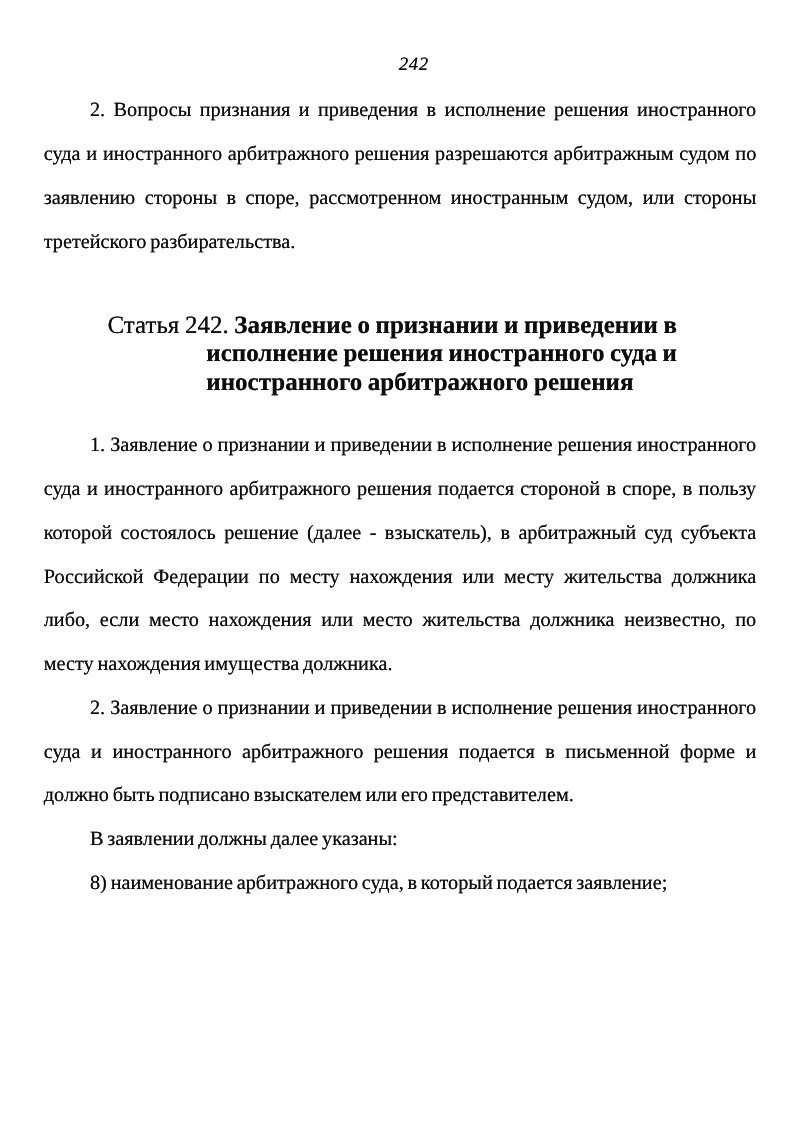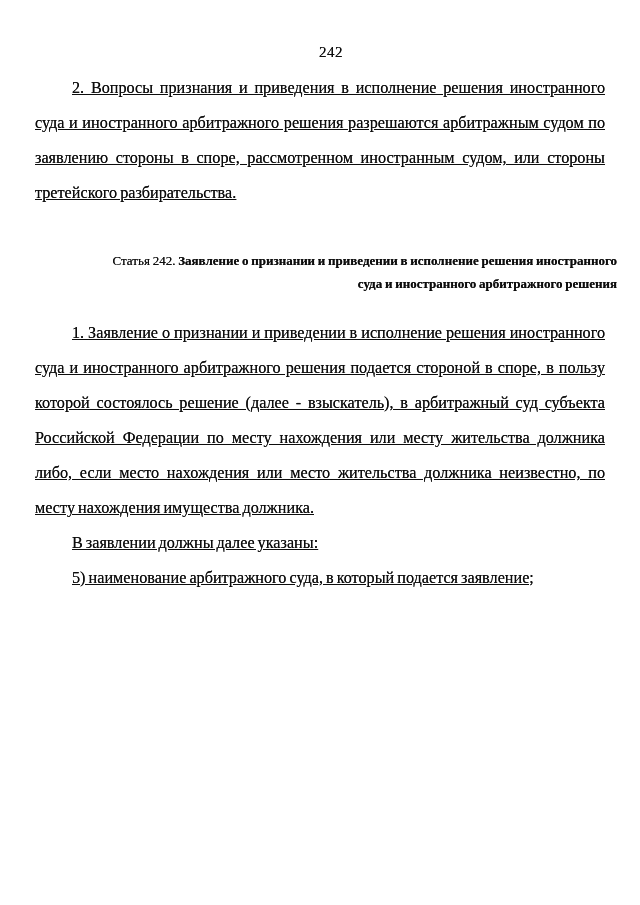--- a/index.html
+++ b/index.html
@@ -24,59 +24,60 @@
     text-shadow: 0 0 0.45px rgba(13,13,13,0.85); 
   }
   .page-number {
     padding-top: 43px;
     text-align: center;
     font-size: 15px;
     line-height: 19px;
     position: relative;
     left: 11px; 
     letter-spacing: 0.5px;
+    font-style: italic;
   }
   .para {
     margin: 0;
     font-size: 16.2px;
     line-height: 35px;
     text-align: justify;
     text-indent: 37px;
     word-spacing: -1px;
-    text-decoration: underline;
   }
   .para.intro {
     margin-top: 9px;
   }
   .article-heading {
     width: 452px;
     margin: 38px 0 21px 130px; 
     text-indent: -79px;        
-    font-size: 13px;
+    font-size: 20px;
     font-weight: bold;
     line-height: 23px;
-    text-align: right;
+    text-align: left;
     word-spacing: -0.5px;
   }
   .article-label {
     font-weight: normal;
   }
 </style>
 </head>
 <body>
 
 <div class="page">
 
   <div class="page-number">242</div>
 
   <p class="para intro">2. Вопросы признания и приведения в исполнение решения иностранного суда и иностранного арбитражного решения разрешаются арбитражным судом по заявлению стороны в споре, рассмотренном иностранным судом, или стороны третейского разбирательства.</p>
 
   <div class="article-heading"><span class="article-label">Статья 242.</span> <span class="article-title">Заявление о признании и приведении в исполнение решения иностранного суда и иностранного арбитражного решения</span></div>
 
   <p class="para">1. Заявление о признании и приведении в исполнение решения иностранного суда и иностранного арбитражного решения подается стороной в споре, в пользу которой состоялось решение (далее - взыскатель), в арбитражный суд субъекта Российской Федерации по месту нахождения или месту жительства должника либо, если место нахождения или место жительства должника неизвестно, по месту нахождения имущества должника.</p>
 
+  <p class="para">2. Заявление о признании и приведении в исполнение решения иностранного суда и иностранного арбитражного решения подается в письменной форме и должно быть подписано взыскателем или его представителем.</p>
 
   <p class="para">В заявлении должны далее указаны:</p>
 
-  <p class="para">5) наименование арбитражного суда, в который подается заявление;</p>
+  <p class="para">8) наименование арбитражного суда, в который подается заявление;</p>
 
 
 </div>
 
 </body></html>

